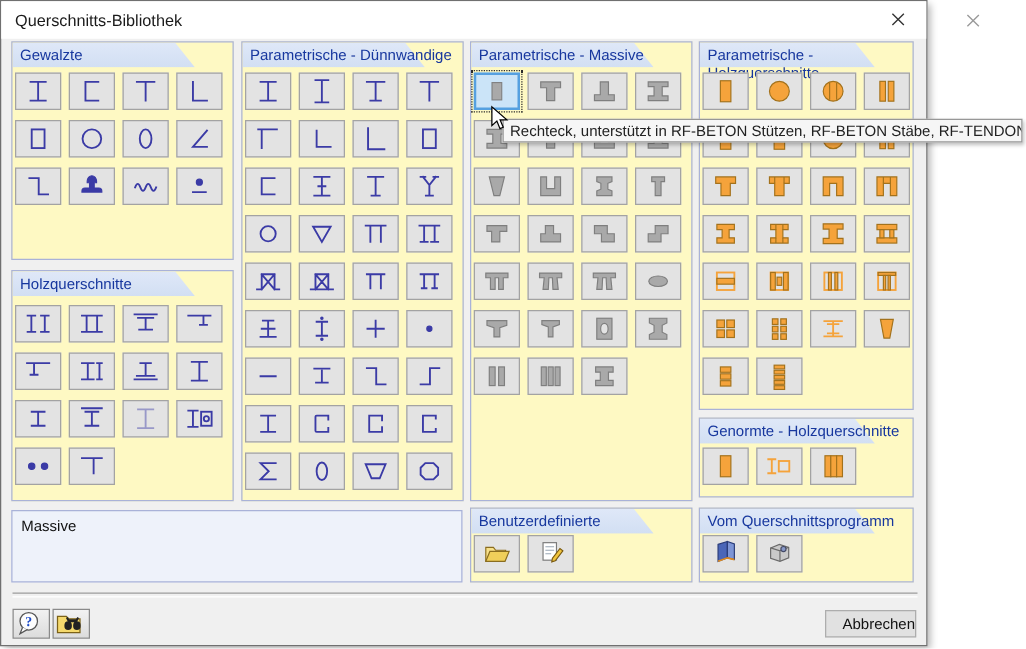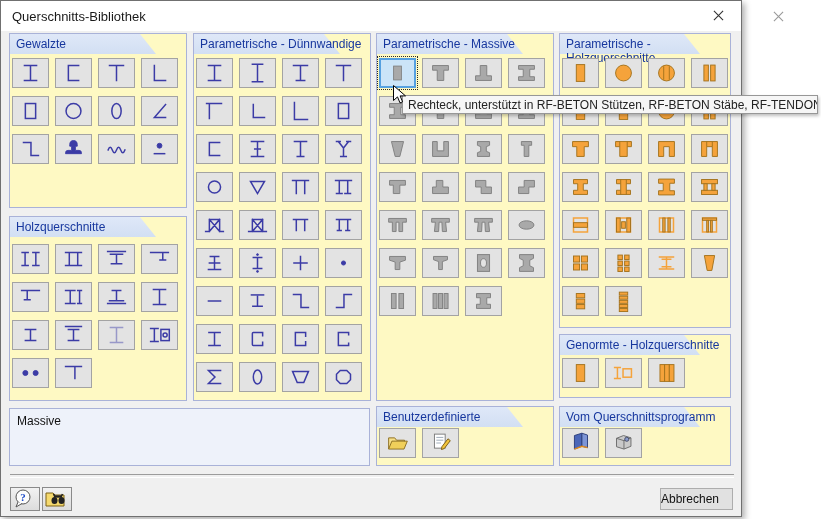--- a/index.html
+++ b/index.html
@@ -32,21 +32,21 @@
   .tooltip{position:absolute;left:402px;top:95px;width:416px;height:19px;background:#f6f6f6;
            border:1px solid #979797;box-sizing:border-box;font-size:12px;line-height:16px;color:#222;
            padding:1px 5px 0 5px;white-space:nowrap;overflow:hidden;z-index:50;box-shadow:1px 2px 3px rgba(0,0,0,.25);}
   .cursor{position:absolute;left:392px;top:84px;width:15px;height:22px;z-index:60;}
   .sep{position:absolute;left:9px;top:473px;width:724px;height:2px;border-top:1px solid #9c9c9c;border-bottom:1px solid #ffffff;}
   .toolbtn{position:absolute;width:30px;height:24px;background:linear-gradient(#f2f2f2,#dcdcdc);
            border:1px solid #8a8a8a;box-sizing:border-box;padding:0;}
   .toolbtn svg{width:100%;height:100%;display:block;}
   .cancelbtn{position:absolute;left:659px;top:487px;width:73px;height:22px;background:#e1e1e1;
              border:1px solid #adadad;box-sizing:border-box;font-size:12px;color:#111;
-             font-family:"Liberation Sans",sans-serif;text-align:left;padding:0;}
+             font-family:"Liberation Sans",sans-serif;text-align:right;padding:0;}
 </style>
 </head>
 <body>
 
 <div class="stage">
 
   <div class="bg-close">
     <svg width="11" height="11" viewBox="0 0 12 12">
         <path d="M1 1L11 11M11 1L1 11" stroke="#9a9a9a" stroke-width="1.2" fill="none"></path>
       </svg>

